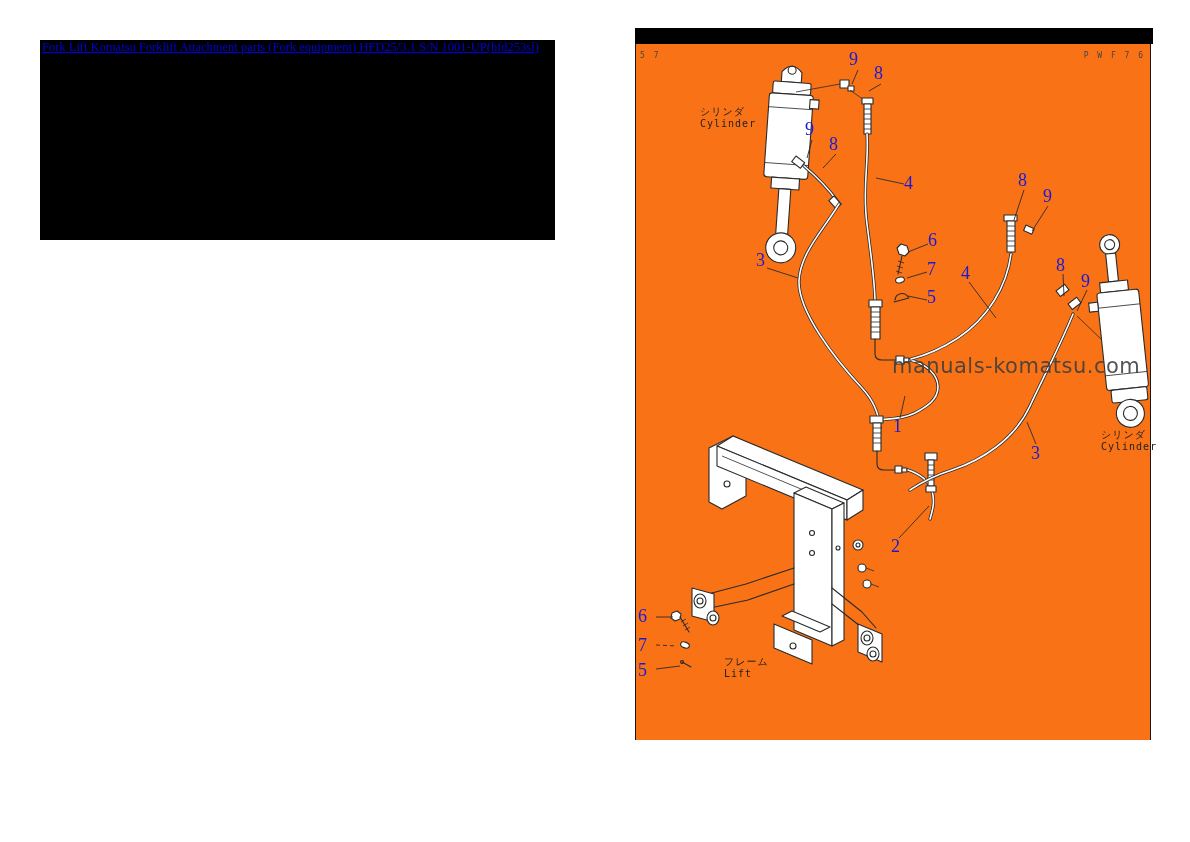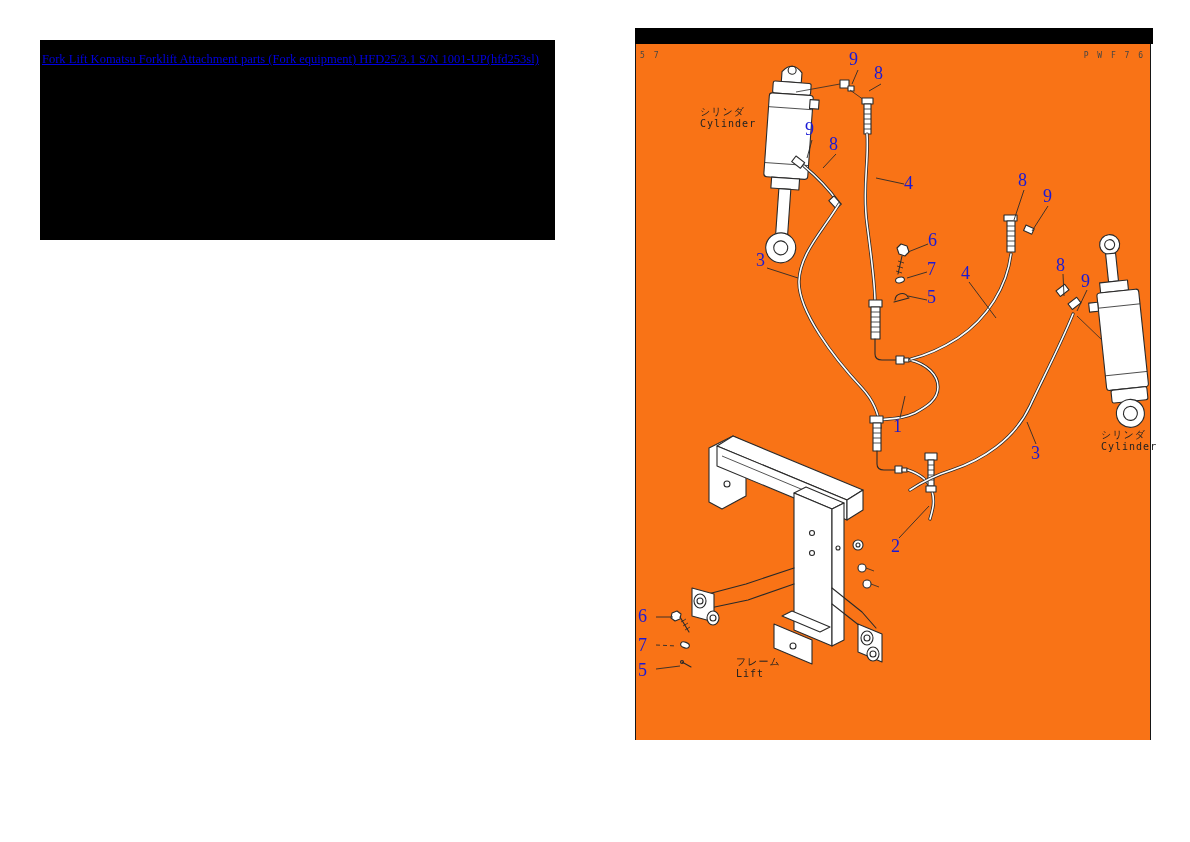--- a/index.html
+++ b/index.html
@@ -1,21 +1,21 @@
 <!DOCTYPE html>
 <html><head>
 <meta charset="utf-8">
 <style>
   * { margin:0; padding:0; box-sizing:border-box; }
   html,body { width:1190px; height:842px; background:#fff; position:relative;
               font-family:"Liberation Sans", sans-serif; overflow:hidden; }
 
   
   .thumb-box { position:absolute; left:40px; top:40px; width:515px; height:200px; background:#000; }
-  .manual-link { position:absolute; left:2px; top:12px; white-space:nowrap;
+  .manual-link { position:absolute; left:2px; top:0; white-space:nowrap;
                  font-family:"Liberation Serif", serif; font-size:12.5px;
                  color:#0000e0; text-decoration:underline; cursor:pointer; }
 
   
   .diagram { position:absolute; left:635px; top:28px; width:516px; height:712px;
              border-left:1px solid #161616; border-right:1px solid #161616; background:#f97316; }
   .topbar { position:absolute; left:-1px; top:0; width:518px; height:16px; background:#000; }
   .corner { position:absolute; font-family:"DejaVu Sans Mono", monospace; font-size:8px;
             color:#454545; letter-spacing:2px; white-space:nowrap; }
   .corner-left  { left:4px;  top:23px; }
@@ -265,25 +265,26 @@
   </svg>
 
   <div class="jlabel" style="left:64px; top:78px;">
     <div>シリンダ</div>
     <div>Cylinder</div>
   </div>
   <div class="jlabel" style="left:465px; top:401px;">
     <div>シリンダ</div>
     <div>Cylinder</div>
   </div>
-  <div class="jlabel" style="left:100px; top:628px;">
+  <div class="jlabel" style="left:88px; top:628px;">
     <div>フレーム</div>
     <div>Lift</div>
   </div>
 
+  <div class="watermark">manuals-komatsu.com</div>
 
   <div class="callout" style="left:213px; top:22px;">9</div>
   <div class="callout" style="left:238px; top:36px;">8</div>
   <div class="callout" style="left:169px; top:92px;">9</div>
   <div class="callout" style="left:193px; top:107px;">8</div>
   <div class="callout" style="left:268px; top:146px;">4</div>
   <div class="callout" style="left:382px; top:143px;">8</div>
   <div class="callout" style="left:407px; top:159px;">9</div>
   <div class="callout" style="left:120px; top:223px;">3</div>
   <div class="callout" style="left:292px; top:203px;">6</div>

